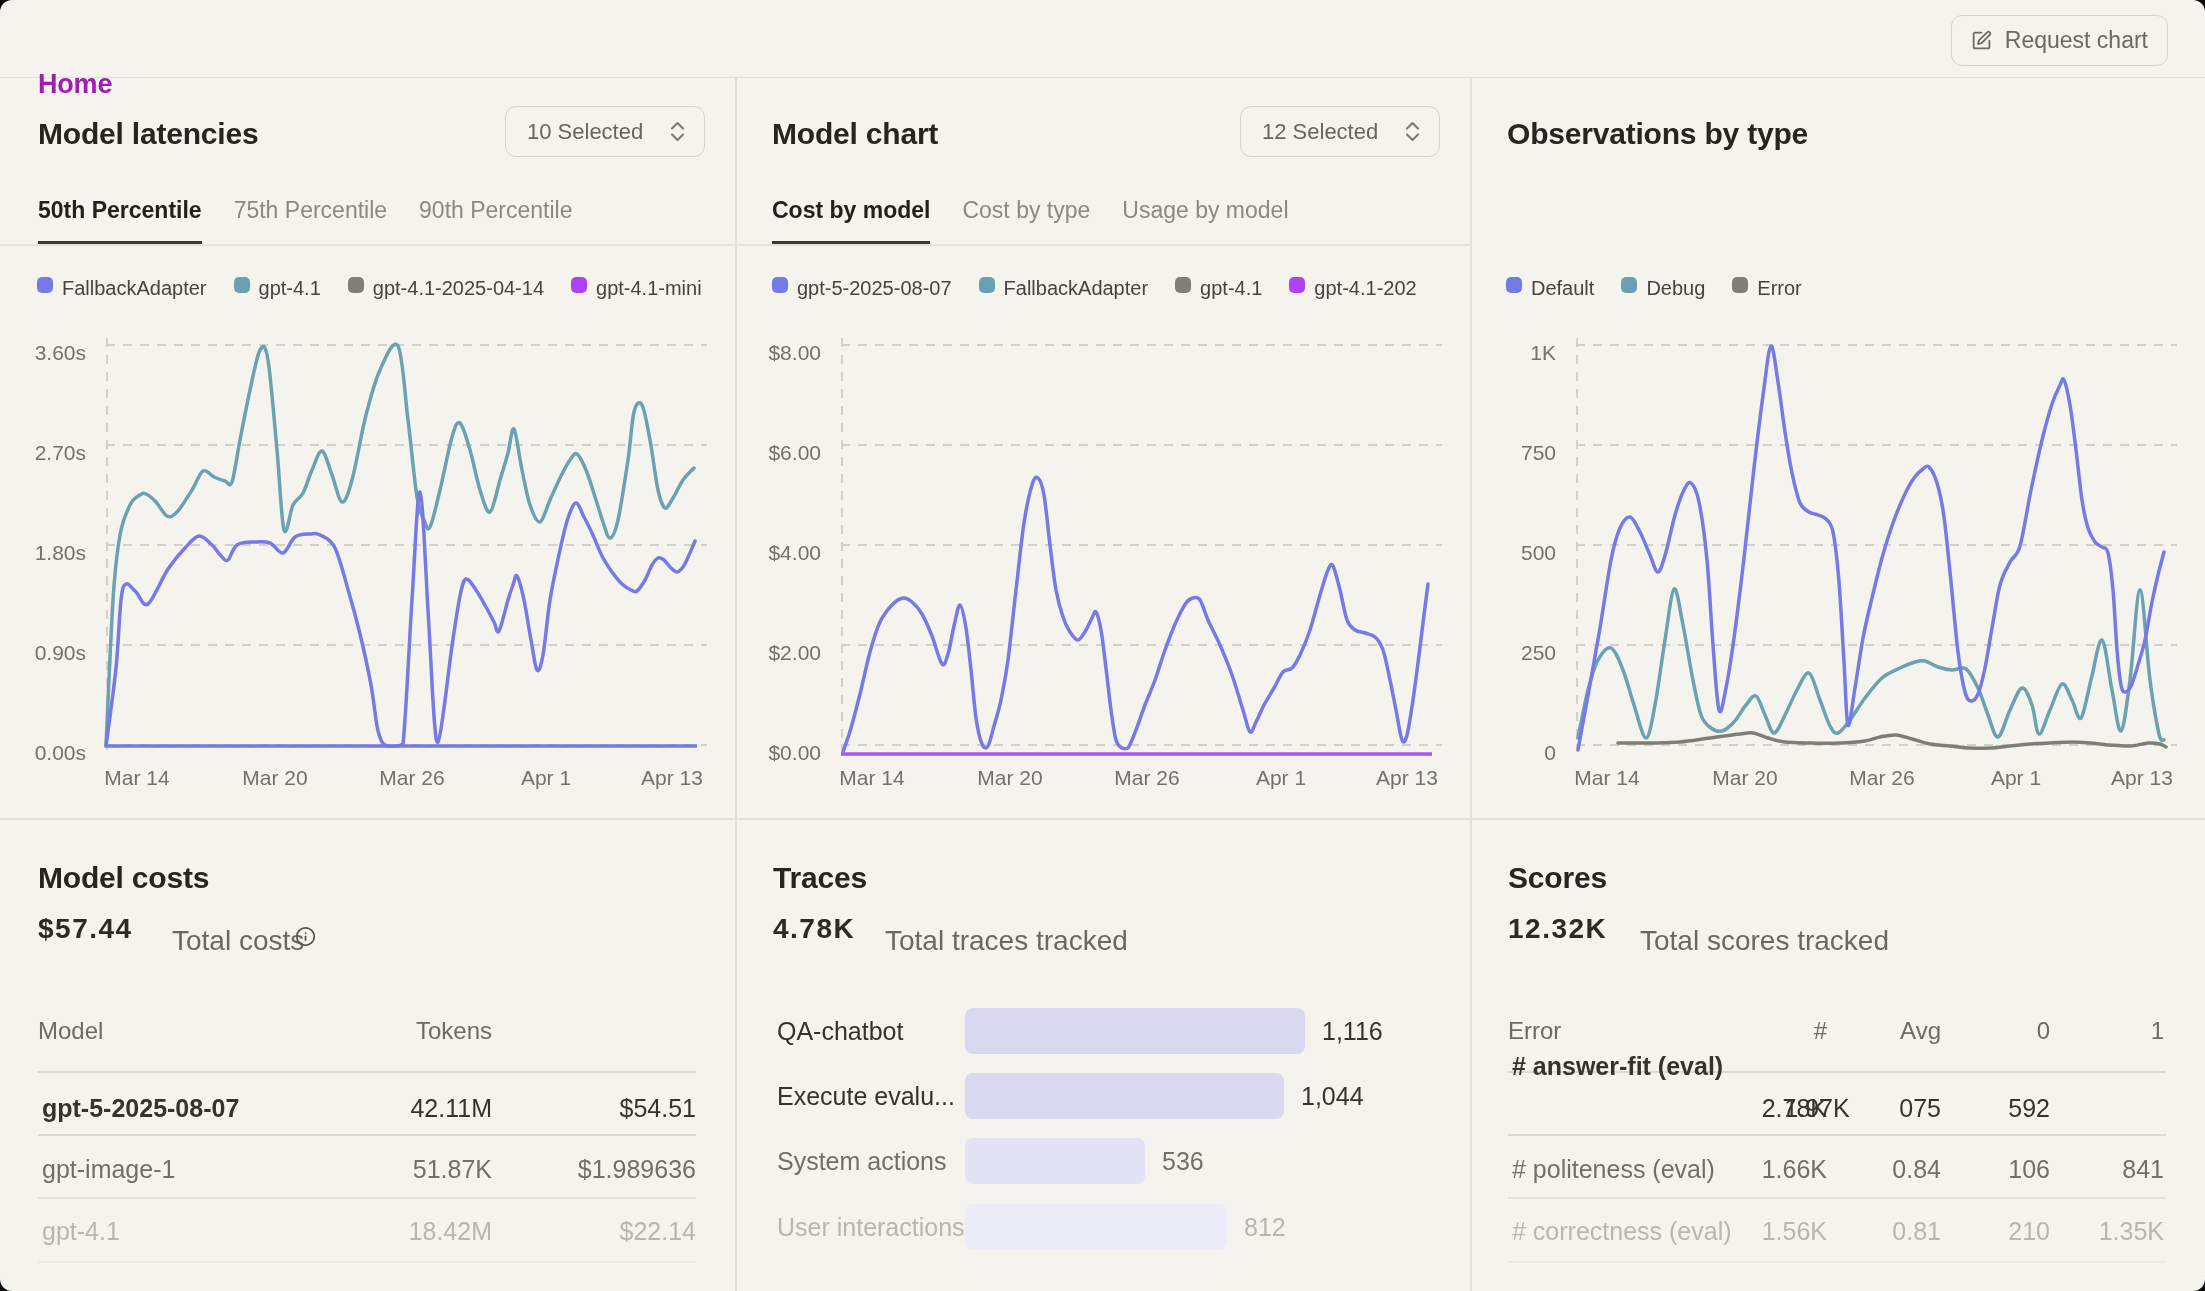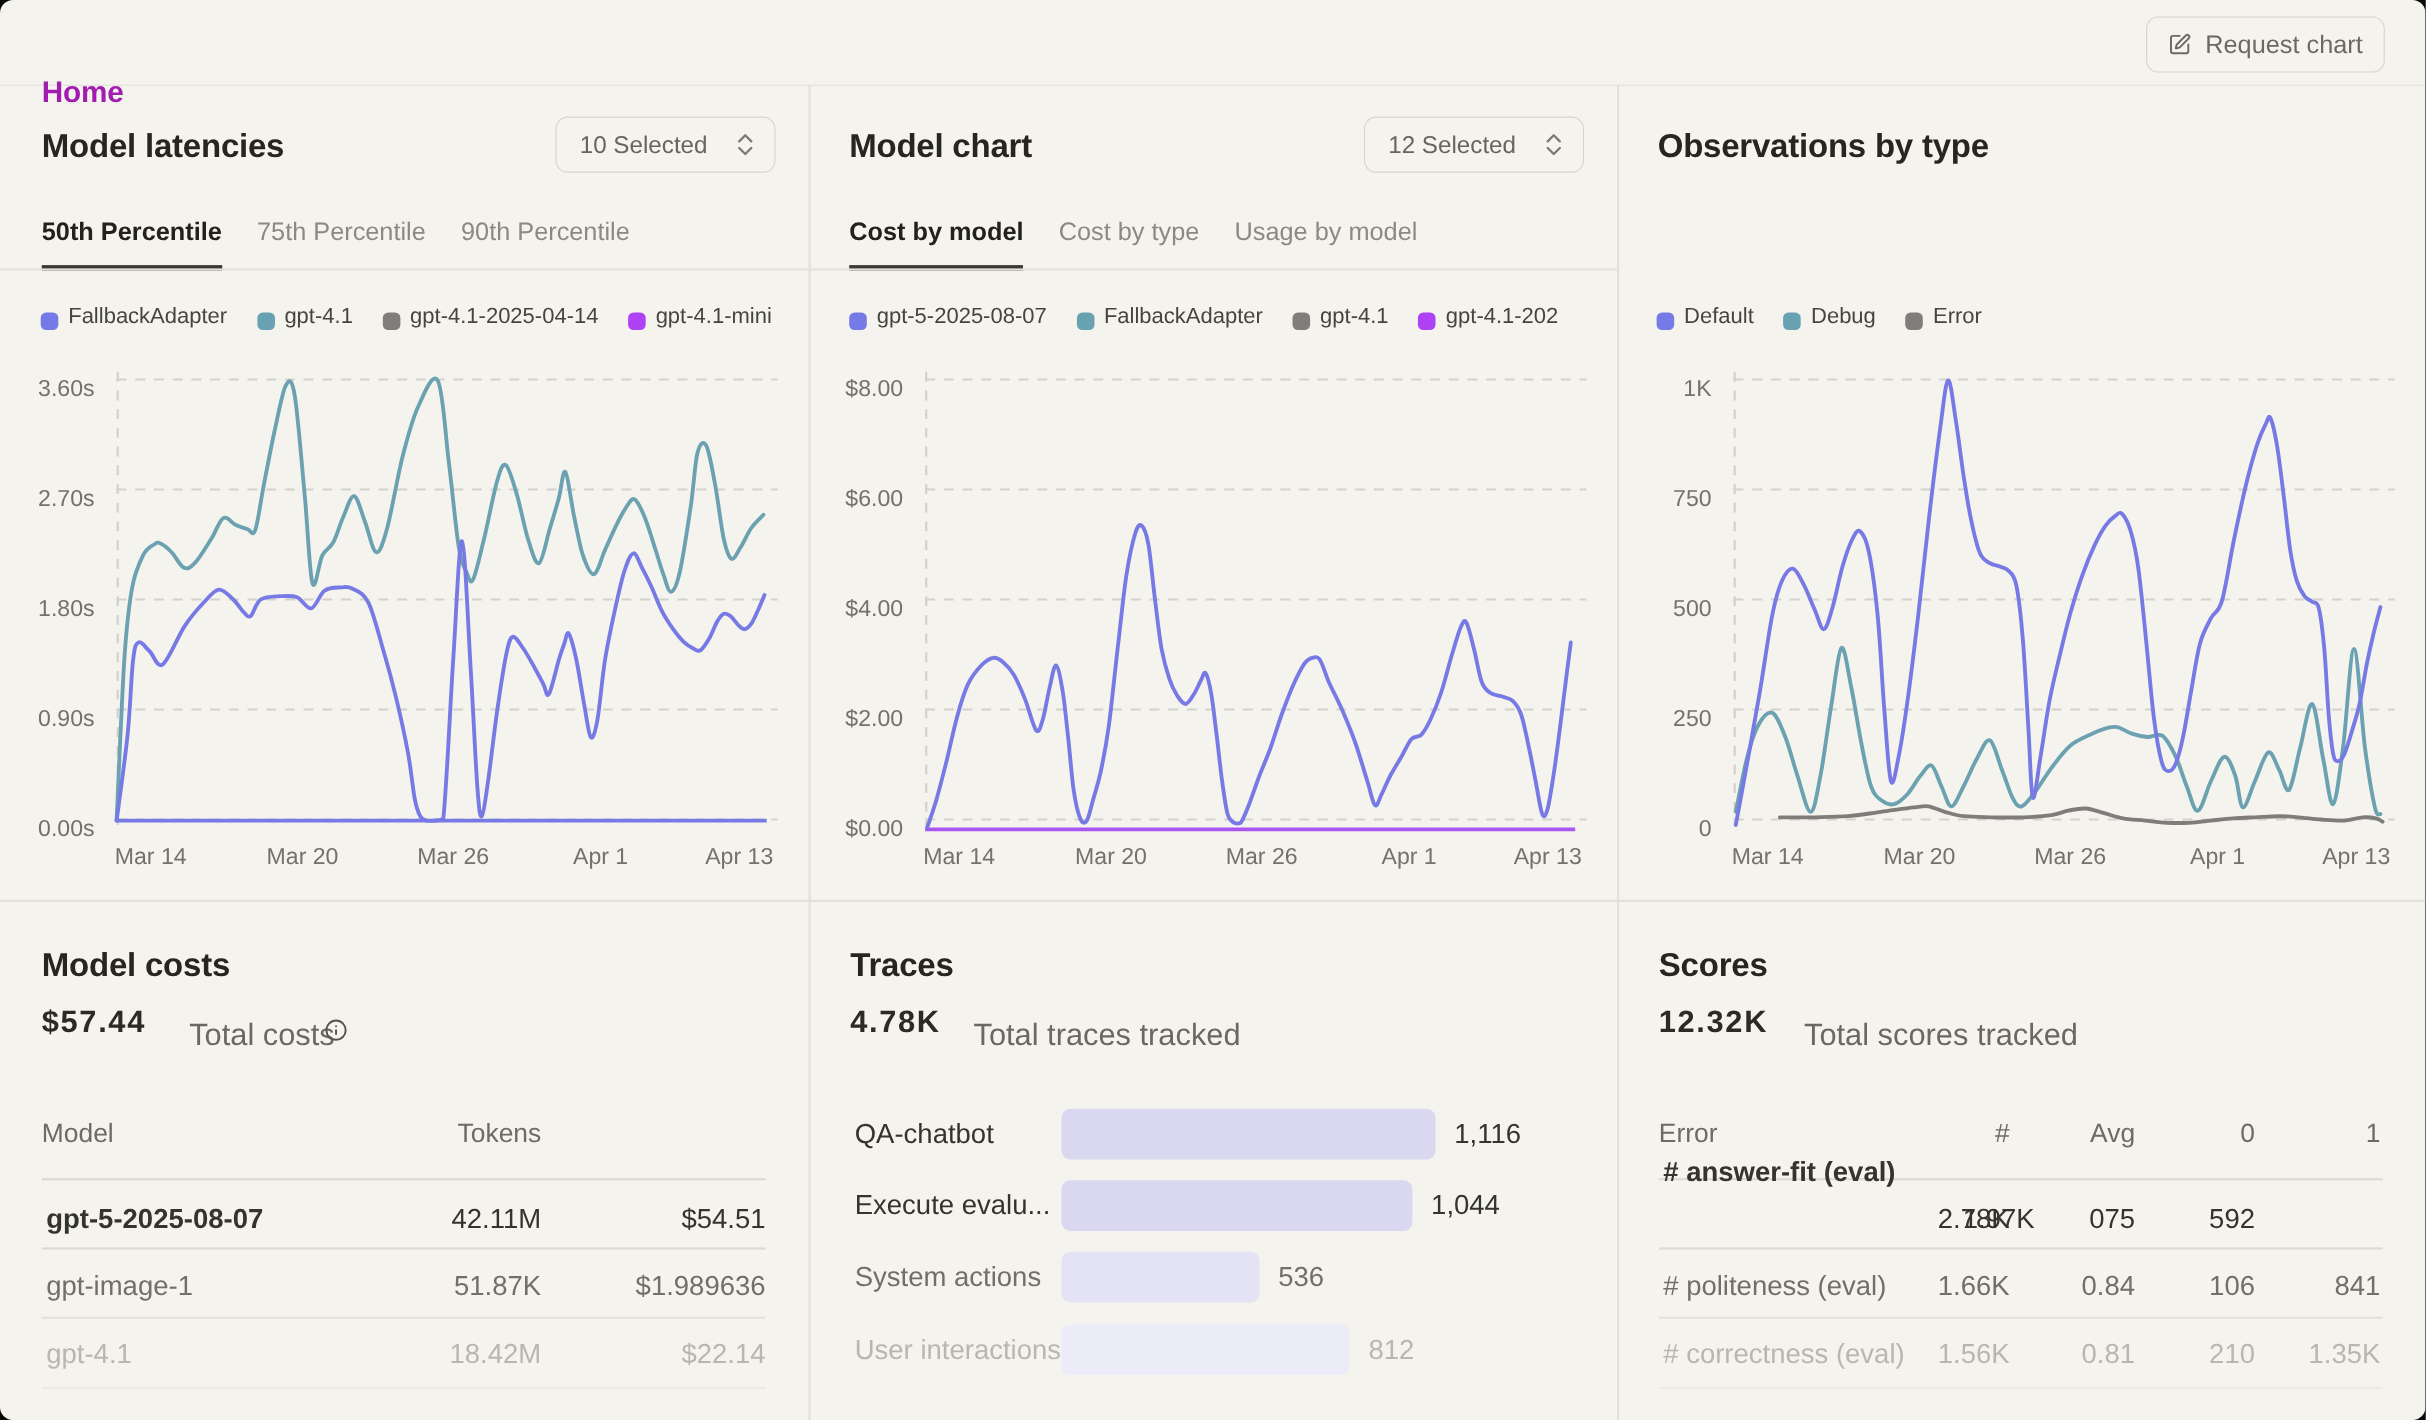--- a/index.html
+++ b/index.html
@@ -9,21 +9,21 @@
 #reqbtn { position:absolute; right:37px; top:15px; height:51px; border:1.5px solid #d5d3cc; border-radius:11px; display:flex; align-items:center; gap:13px; padding:0 19px; color:#6b6961; font-size:23px; }
 .vdiv { position:absolute; top:78px; bottom:0; width:1.5px; background:#e2e0da; }
 #hdiv { position:absolute; left:0; top:818px; width:2205px; height:1.5px; background:#e2e0da; }
 .ptitle { position:absolute; font-size:30px; font-weight:700; color:#26251f; letter-spacing:-0.2px; }
 .select { position:absolute; top:106px; width:200px; height:51px; border:1.5px solid #d5d3cc; border-radius:11px; display:flex; align-items:center; justify-content:space-between; padding:0 16px 0 21px; color:#67655d; font-size:22px; }
 .tabs { position:absolute; top:197px; display:flex; gap:32px; font-size:23px; color:#8b8980; }
 .tab { padding-bottom:17px; }
 .tab.on { color:#22211c; font-weight:700; border-bottom:5px solid #3a3933; }
 .tabline { position:absolute; top:244px; height:1.5px; background:#e4e2dc; }
 .legend { position:absolute; top:277px; display:flex; gap:27px; font-size:20px; color:#45443f; align-items:center; }
-.li { display:flex; align-items:flex-end; gap:9px; }
+.li { display:flex; align-items:flex-start; gap:9px; }
 .sw { width:16px; height:16px; border-radius:5px; display:inline-block; }
 .chart { position:absolute; top:300px; }
 .axis { font-family:"Liberation Sans", sans-serif; font-size:21px; fill:#73716a; }
 .bignum { position:absolute; top:913px; font-size:28px; font-weight:700; color:#2b2a25; letter-spacing:1.5px; }
 .bigsub { position:absolute; top:925px; font-size:28px; color:#6b695f; }
 .th { position:absolute; top:1017px; font-size:24px; color:#6d6b63; }
 .sep { position:absolute; height:1.5px; background:#dcdad3; }
 .cell { position:absolute; font-size:25px; }
 .r1 { color:#34332d; }
 .r2 { color:#716f68; }

